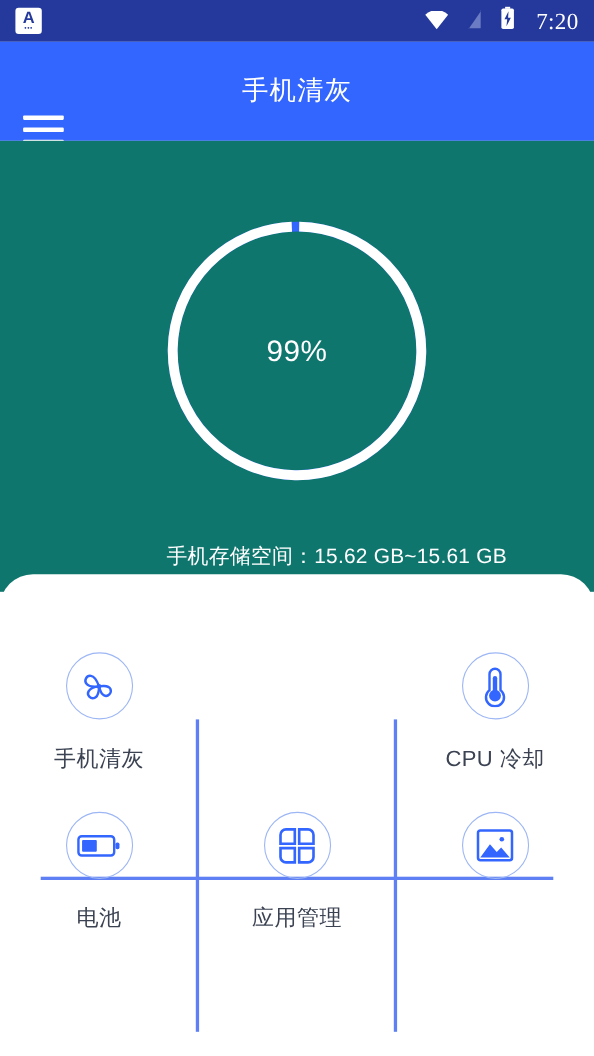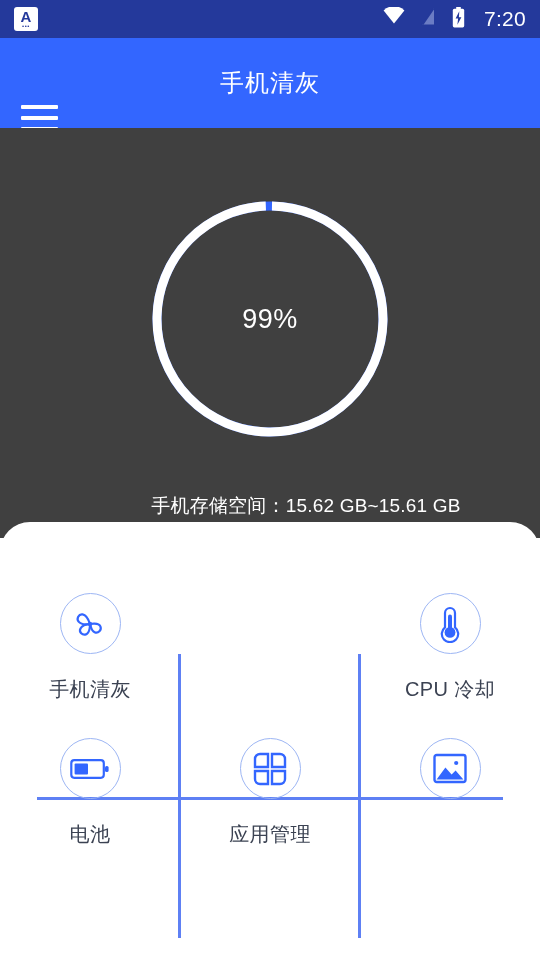--- a/index.html
+++ b/index.html
@@ -54,22 +54,23 @@
   .app-badge .dots {
     display: block;
     color: #24399b;
     font-size: 6px;
     line-height: 5px;
     letter-spacing: 0.5px;
   }
   .status-right {
     margin-left: auto;
     display: flex;
-    align-items: flex-start;
+    align-items: flex-end;
     gap: 16px;
+    font-family: Liberation Serif, serif;
   }
   .status-clock {
     color: #ffffff;
     font-size: 21px;
     font-weight: normal;
     letter-spacing: 0.3px;
     margin-left: 3px;
   }
   .sicon { display: block; }
 
@@ -112,21 +113,21 @@
     font-size: 24px;
     letter-spacing: 1px;
   }
 
   
   .hero {
     position: absolute;
     top: 128px; left: 0;
     width: 540px;
     height: 410px;
-    background: #404040;
+    background: #0f766e;
   }
   .ring-wrap {
     position: absolute;
     top: 70px;
     left: 50%;
     transform: translateX(-50%);
     width: 242px;
     height: 242px;
   }
   .ring-wrap svg { display: block; }

